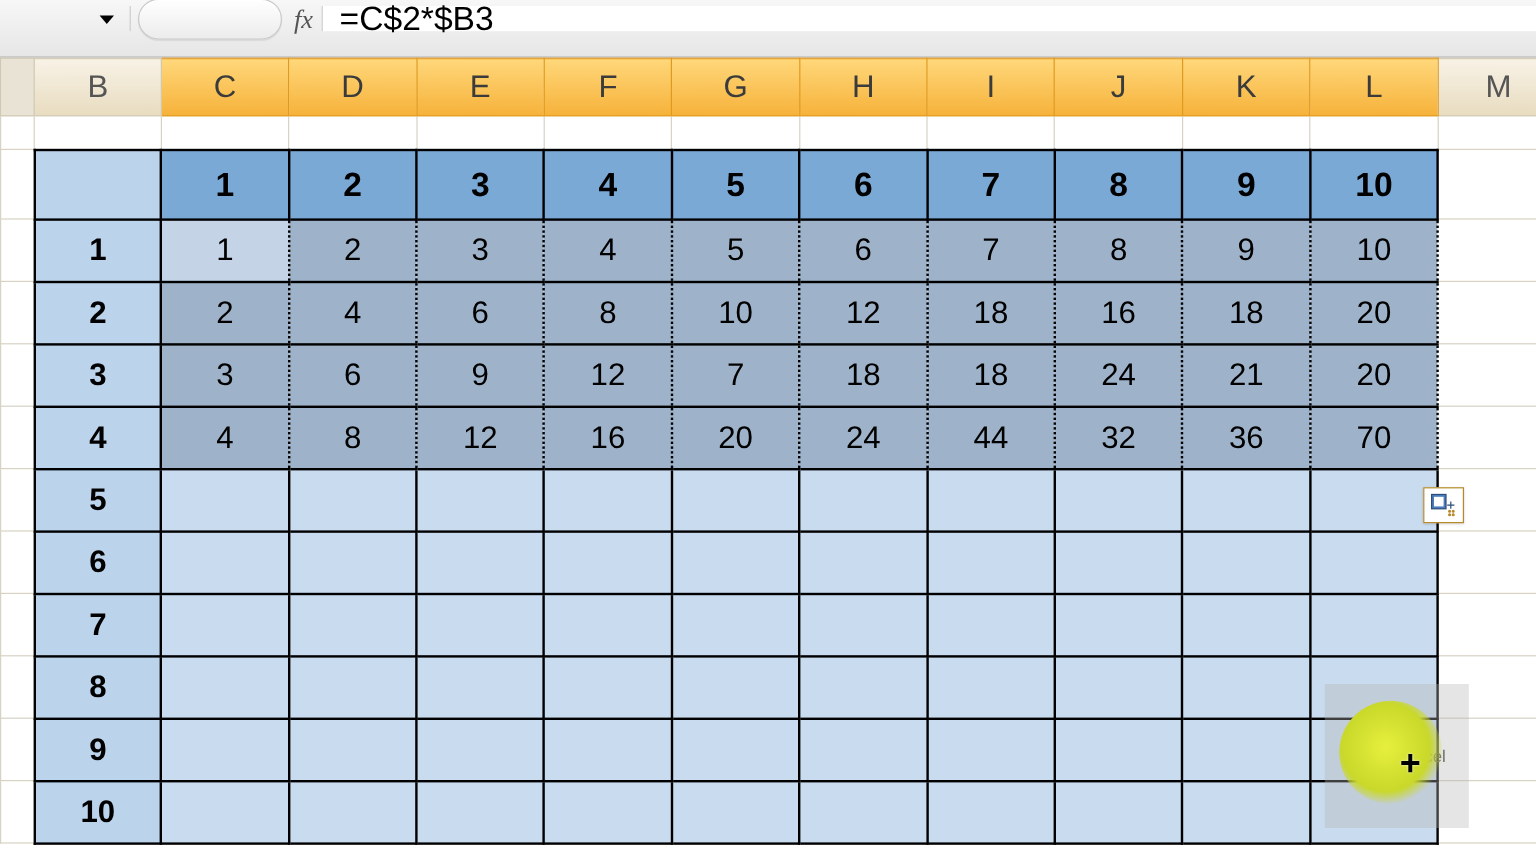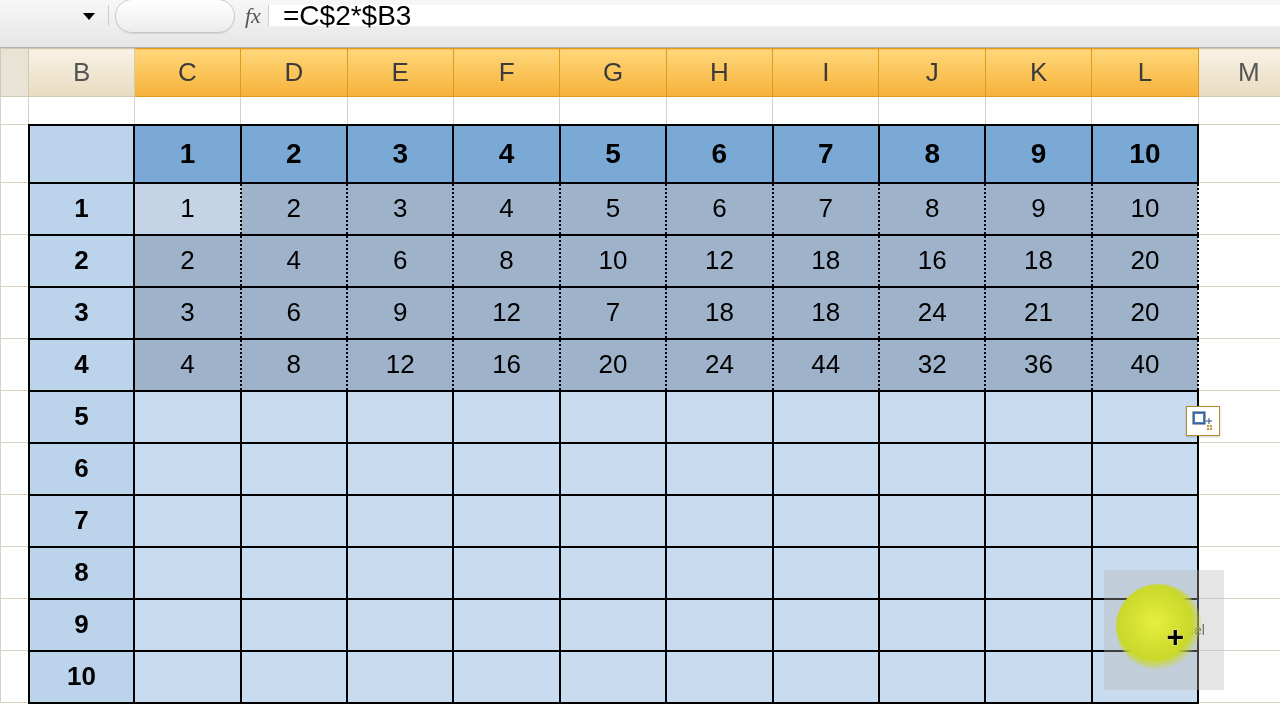--- a/index.html
+++ b/index.html
@@ -343,21 +343,21 @@
       <td class="rowlbl">4</td>
       <td class="filled">4</td>
       <td class="filled">8</td>
       <td class="filled">12</td>
       <td class="filled">16</td>
       <td class="filled">20</td>
       <td class="filled">24</td>
       <td class="filled">44</td>
       <td class="filled">32</td>
       <td class="filled">36</td>
-      <td class="filled">40</td>
+      <td class="filled">70</td>
       <td class="outside"></td>
     </tr>
 
     <tr>
       <td class="blankrow"></td>
       <td class="rowlbl">5</td>
       <td class="empty"></td>
           <td class="empty"></td>
           <td class="empty"></td>
           <td class="empty"></td>

